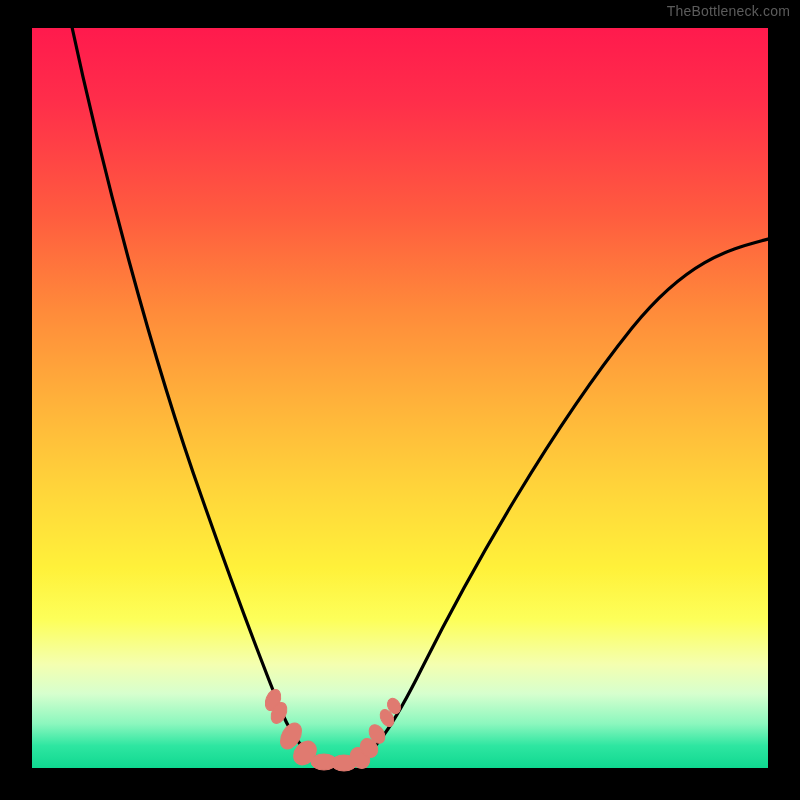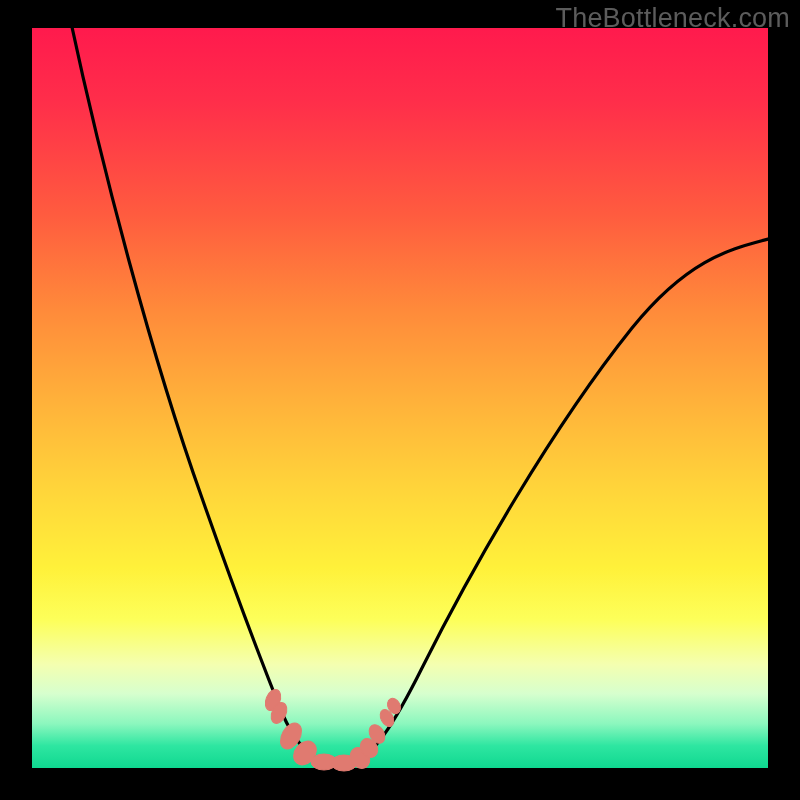--- a/index.html
+++ b/index.html
@@ -39,21 +39,21 @@
       #8cf7be 94%,
       #2ee6a1 97%,
       #0fd890 100%
     );
   }
   .watermark {
     position: absolute;
     top: 3px;
     right: 10px;
     color: #5c5c5c;
-    font-size: 27px;
+    font-size: 14px;
     font-weight: 400;
     letter-spacing: 0.2px;
   }
   svg.curves {
     position: absolute;
     left: 0;
     top: 0;
     width: 736px;
     height: 740px;
     overflow: visible;

